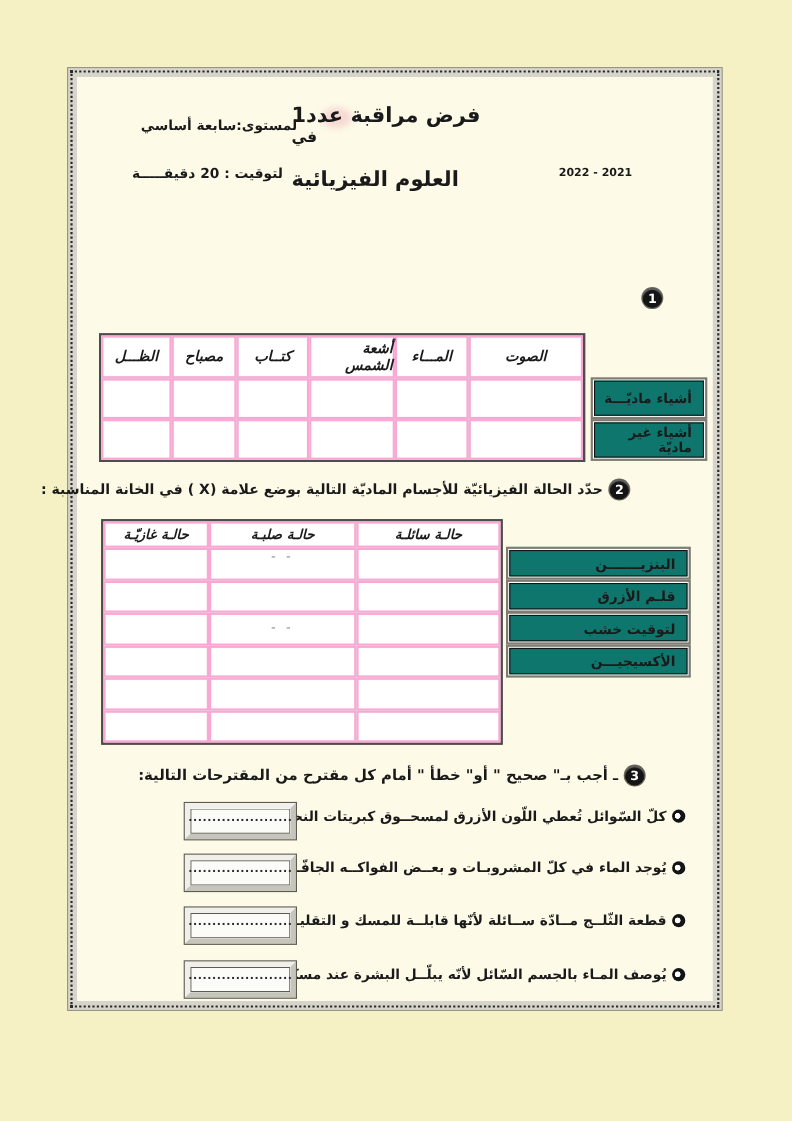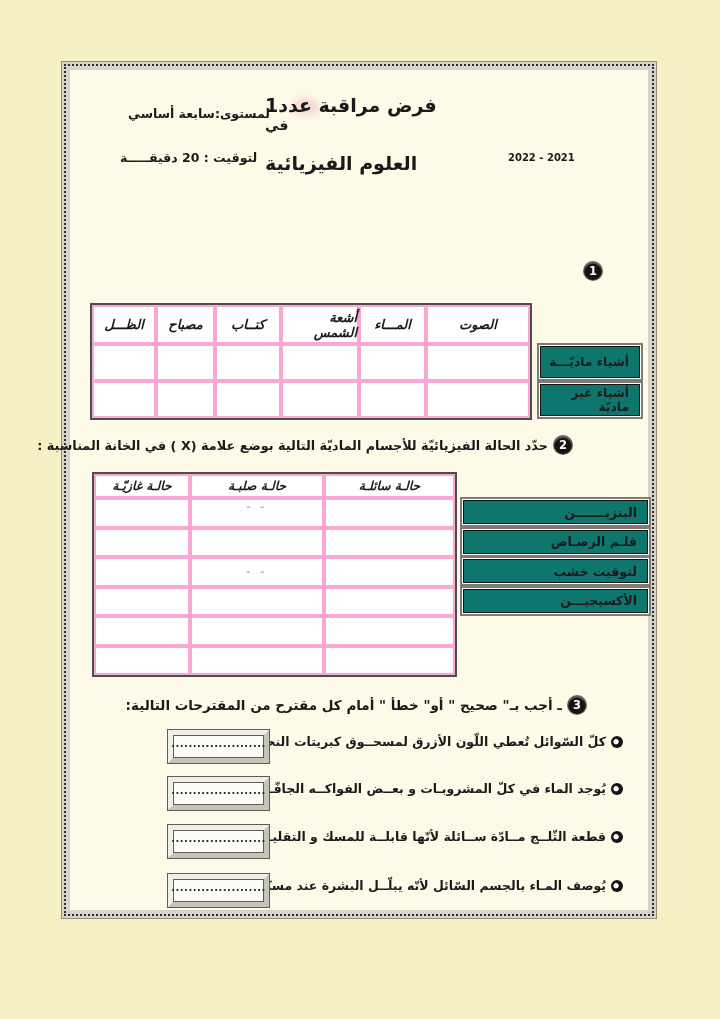--- a/index.html
+++ b/index.html
@@ -47,21 +47,21 @@
     grid-template-rows:24px repeat(6,29.5px);}
   .cell{background:#fff;border:2px solid #f9a8d4;
     display:flex;align-items:center;justify-content:center;font-style:italic;}
   .cell.th{font-size:13px;}
   .t2grid .cell.th{font-size:12.3px;}
   .cell.mark-top{align-items:flex-start;padding-top:1px;box-sizing:border-box;}
   .faint{color:#b9b7ad;font-size:10px;letter-spacing:3px;}
   
   .t1labels{left:470px;top:276px;width:100px;}
   .t1labels .lblbox{height:32px;margin-bottom:6px;font-size:12.3px;}
-  .t2labels{left:393px;top:430px;width:185px;}
+  .t2labels{left:393px;top:430px;width:162px;}
   .t2labels .lblbox{height:24px;margin-bottom:5.5px;font-size:12.5px;}
   .lblbox{background:#0f766e;border:1px solid #141414;box-sizing:border-box;
     box-shadow:0 0 0 1px #fff, 0 0 0 3px #7d7b72;
     direction:rtl;display:flex;align-items:center;padding-right:10px;}
   
   .item{position:absolute;left:95px;right:25px;height:36px;}
   .itemtext{position:absolute;right:0;top:4px;direction:rtl;font-size:12.5px;
     white-space:nowrap;display:flex;align-items:center;gap:5px;}
   .bullet{width:12px;height:12px;border-radius:50%;flex:0 0 auto;
     background:radial-gradient(circle at 42% 48%, #ffffff 0 2.4px, #141414 2.9px);}
@@ -148,21 +148,21 @@
     <div class="cell"></div>
     <div class="cell"></div>
     <div class="cell"></div>
 
     <div class="cell"></div>
     <div class="cell"></div>
     <div class="cell"></div>
   </div>
   <div class="abs t2labels">
     <div class="lblbox">البنزيـــــــن</div>
-    <div class="lblbox">قلـم الرصـاص</div>
+    <div class="lblbox">قلـم الأزرق</div>
     <div class="lblbox">لتوقيت خشب</div>
     <div class="lblbox">الأكسيجيـــن</div>
   </div>
 
   <div class="qhead q3head">
     <span class="badge">3</span>
     <span>ـ أجب بـ" صحيح " أو" خطأ " أمام كل مقترح من المقترحات التالية:</span>
   </div>
 
   <div class="item" style="top:660px">

